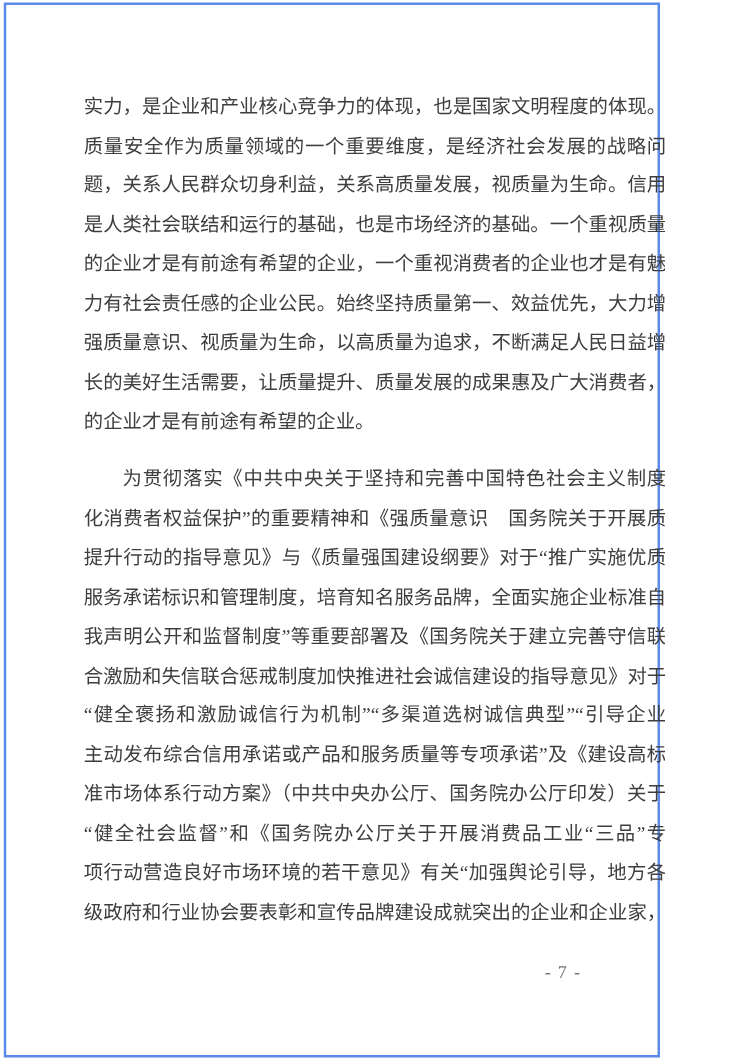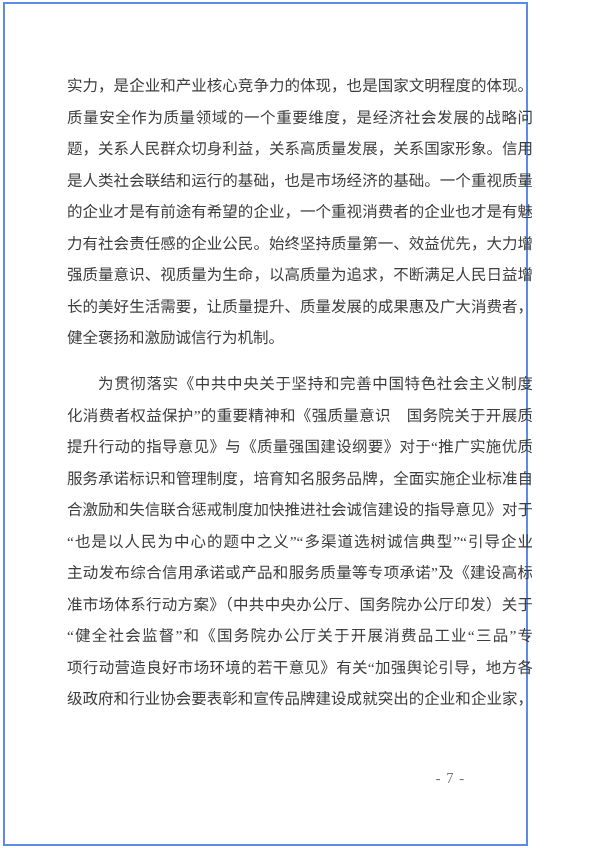--- a/index.html
+++ b/index.html
@@ -59,36 +59,37 @@
 </style>
 </head>
 <body>
 
 <div class="sheet">
   <div class="frame"></div>
 
   <div class="para" id="p1">
     <div class="line">实力，是企业和产业核心竞争力的体现，也是国家文明程度的体现。</div>
     <div class="line">质量安全作为质量领域的一个重要维度，是经济社会发展的战略问</div>
-    <div class="line">题，关系人民群众切身利益，关系高质量发展，关系国家形象。信用</div>
+    <div class="line">题，关系人民群众切身利益，关系高质量发展，视质量为生命。信用</div>
     <div class="line">是人类社会联结和运行的基础，也是市场经济的基础。一个重视质量</div>
     <div class="line">的企业才是有前途有希望的企业，一个重视消费者的企业也才是有魅</div>
     <div class="line">力有社会责任感的企业公民。始终坚持质量第一、效益优先，大力增</div>
     <div class="line">强质量意识、视质量为生命，以高质量为追求，不断满足人民日益增</div>
     <div class="line">长的美好生活需要，让质量提升、质量发展的成果惠及广大消费者，</div>
-    <div class="line last">健全褒扬和激励诚信行为机制。</div>
+    <div class="line last">的企业才是有前途有希望的企业。</div>
   </div>
 
   <div class="para" id="p2">
     <div class="line indent">为贯彻落实《中共中央关于坚持和完善中国特色社会主义制度</div>
     <div class="line">化消费者权益保护”的重要精神和《强质量意识　国务院关于开展质量</div>
     <div class="line">提升行动的指导意见》与《质量强国建设纲要》对于“推广实施优质</div>
     <div class="line">服务承诺标识和管理制度，培育知名服务品牌，全面实施企业标准自</div>
+    <div class="line">我声明公开和监督制度”等重要部署及《国务院关于建立完善守信联</div>
     <div class="line">合激励和失信联合惩戒制度加快推进社会诚信建设的指导意见》对于</div>
-    <div class="line">“也是以人民为中心的题中之义”“多渠道选树诚信典型”“引导企业</div>
+    <div class="line">“健全褒扬和激励诚信行为机制”“多渠道选树诚信典型”“引导企业</div>
     <div class="line">主动发布综合信用承诺或产品和服务质量等专项承诺”及《建设高标</div>
     <div class="line">准市场体系行动方案》（中共中央办公厅、国务院办公厅印发）关于</div>
     <div class="line">“健全社会监督”和《国务院办公厅关于开展消费品工业“三品”专</div>
     <div class="line">项行动营造良好市场环境的若干意见》有关“加强舆论引导，地方各</div>
     <div class="line">级政府和行业协会要表彰和宣传品牌建设成就突出的企业和企业家，</div>
   </div>
 
   <div class="page-number">- 7 -</div>
 </div>
 

